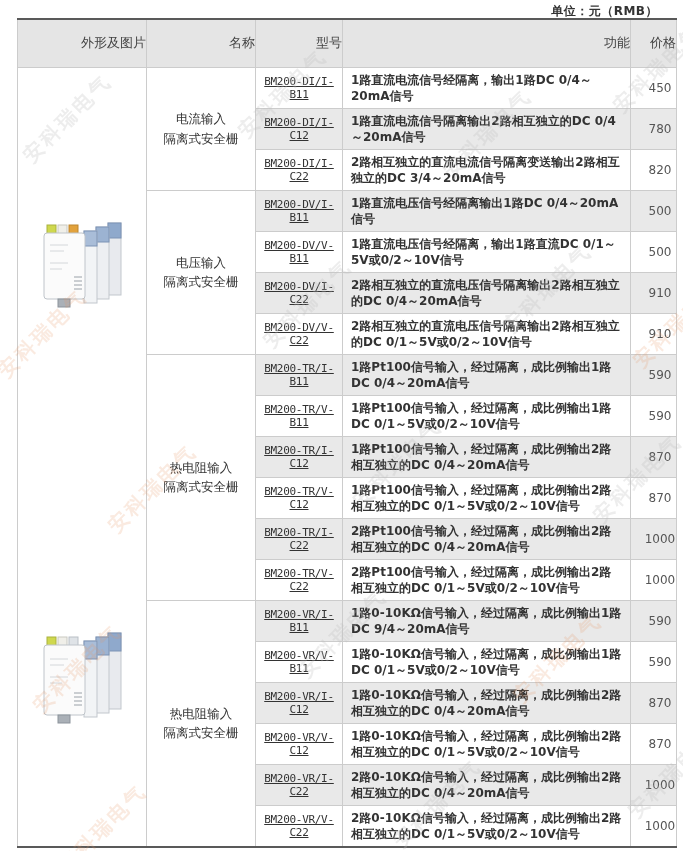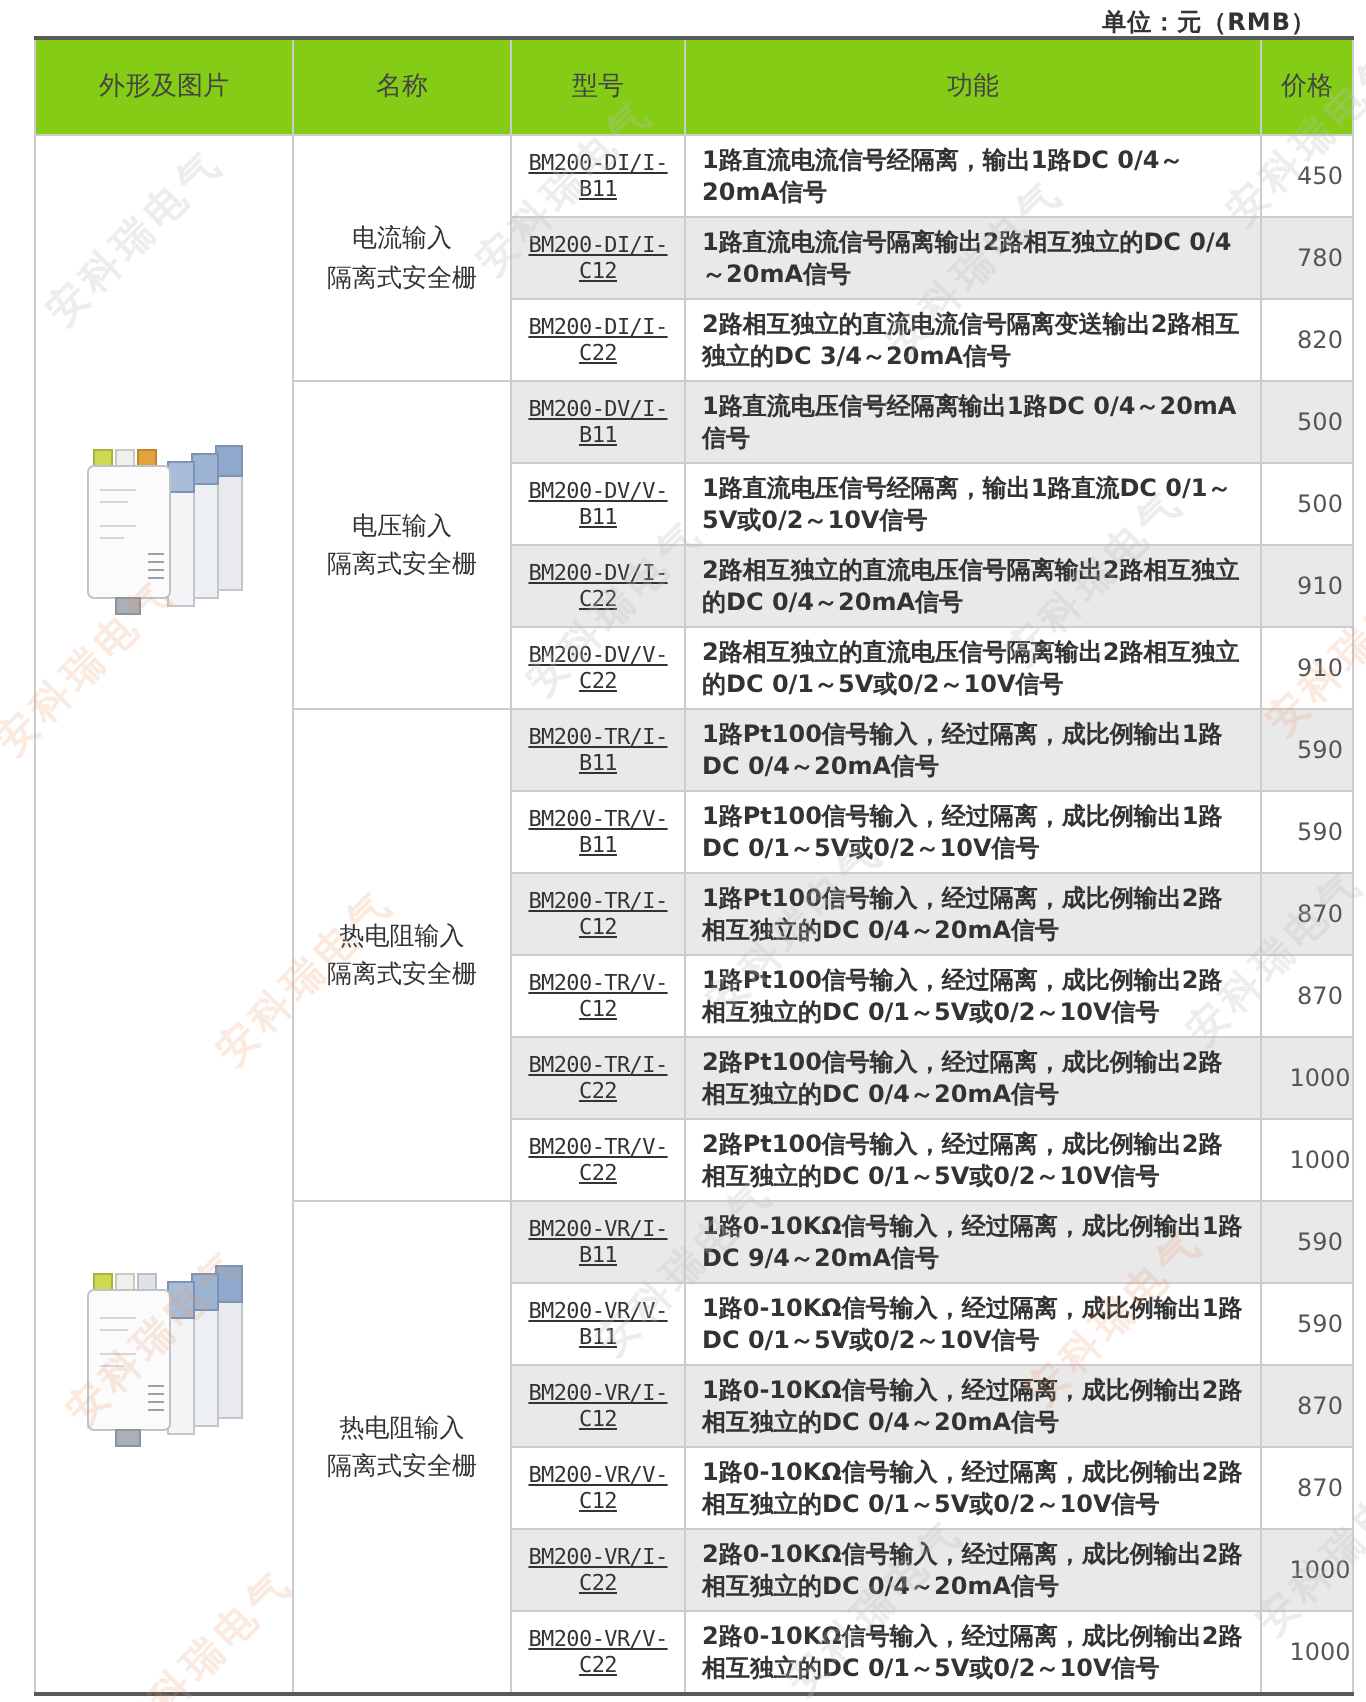--- a/index.html
+++ b/index.html
@@ -17,21 +17,21 @@
     position:absolute; top:18px; left:17px; width:659px;
     border-collapse:collapse; table-layout:fixed;
     border-top:2px solid #595959; border-bottom:2px solid #595959;
     background:#fff;
   }
   .price-table th, .price-table td {
     border:1px solid #cccccc; vertical-align:middle;
   }
   .price-table th {
     height:48px; font-size:13px; font-weight:400; color:#444;
-    text-align:center; background:#84cc16;
+    text-align:right; background:#e5e5e5;
   }
   col.c-photo { width:129px; }
   col.c-name  { width:109px; }
   col.c-model { width:87px;  }
   col.c-func  { width:288px; }
   col.c-price { width:46px;  }
   td.name-cell {
     font-size:12.5px; text-align:center; color:#333;
     white-space:pre-line; line-height:1.55; background:#fff;
   }

